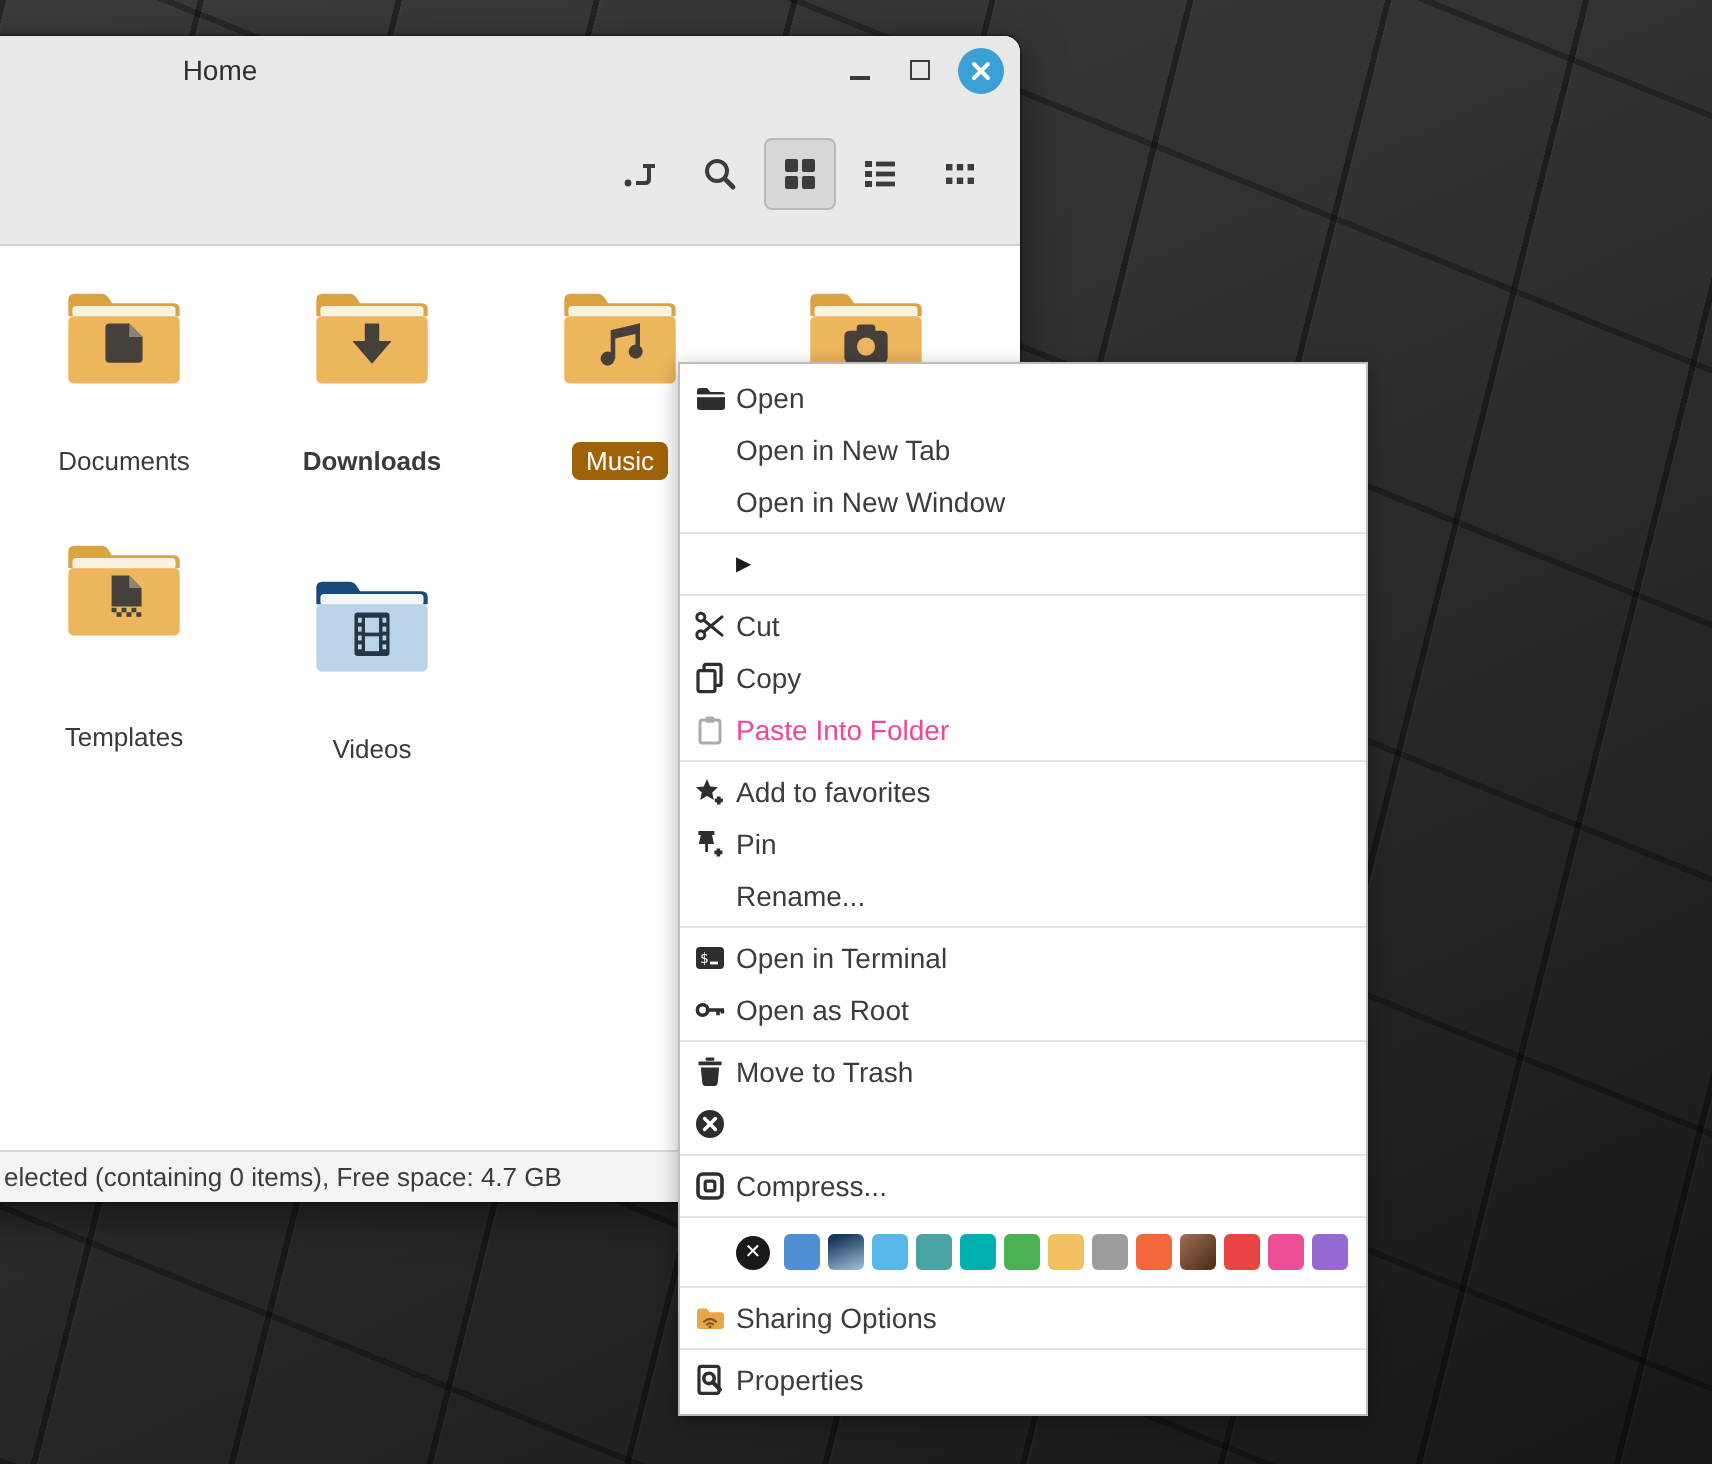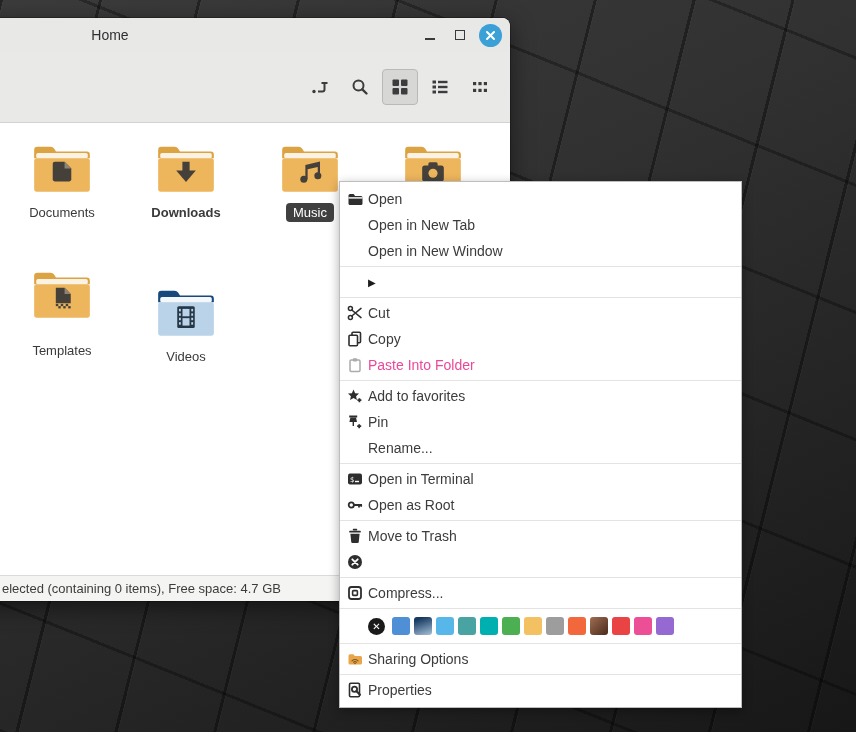--- a/index.html
+++ b/index.html
@@ -40,32 +40,32 @@
   .tbtn {
     width:36px; height:36px; border:1px solid transparent; border-radius:4px; background:transparent;
     display:flex; align-items:center; justify-content:center; color:#3c3c3c; cursor:pointer; padding:0;
   }
   .tbtn.active { background:#d7d7d5; border-color:#b9b9b7; }
 
   .content { position:relative; flex:1 1 auto; background:#ffffff; overflow:hidden; }
   .icon-grid { position:absolute; left:290px; top:14px; width:500px; }
   .cell { position:absolute; width:124px; height:120px; display:flex; flex-direction:column; align-items:center; cursor:default; }
   .cell svg.folder { width:66px; height:56px; margin-top:4px; }
-  .file-label { margin-top:6px; font-size:13px; color:#3a3a3a; padding:2px 7px; border-radius:4px; line-height:15px; }
-  .file-label.selected { background:#404040; color:#ffffff;text-align:right; }
+  .file-label { margin-top:24px; font-size:13px; color:#3a3a3a; padding:2px 7px; border-radius:4px; line-height:15px; }
+  .file-label.selected { background:#a16207; color:#ffffff;text-align:right; }
   .file-label:empty { display:none; }
 
   .statusbar {
     height:26px; flex:0 0 26px; background:#f4f4f2; border-top:1px solid #dadad8;
     display:flex; align-items:center; font-size:13px; color:#3c3c3c; padding-left:292px; white-space:nowrap;
   }
 
   
   .menu {
-    position:absolute; left:339px; top:181px; width:403px;
+    position:absolute; left:339px; top:181px; width:345px;
     background:#ffffff; border:1px solid #bdbdbd; box-shadow:0 3px 10px rgba(0,0,0,0.32);
     padding:4px 0; z-index:10;
   }
   .mi {
     height:26px; display:flex; align-items:center; padding:0 10px 0 7px; gap:5px;
     font-size:14px; color:#3c3c3c; cursor:default;
   }
   .mi .ic { width:16px; height:16px; flex:0 0 16px; display:flex; align-items:center; justify-content:center; color:#2e2e2e; }
   .mi.disabled { color:#ec4899; }
   .mi.disabled .ic { color:#ababab; }

